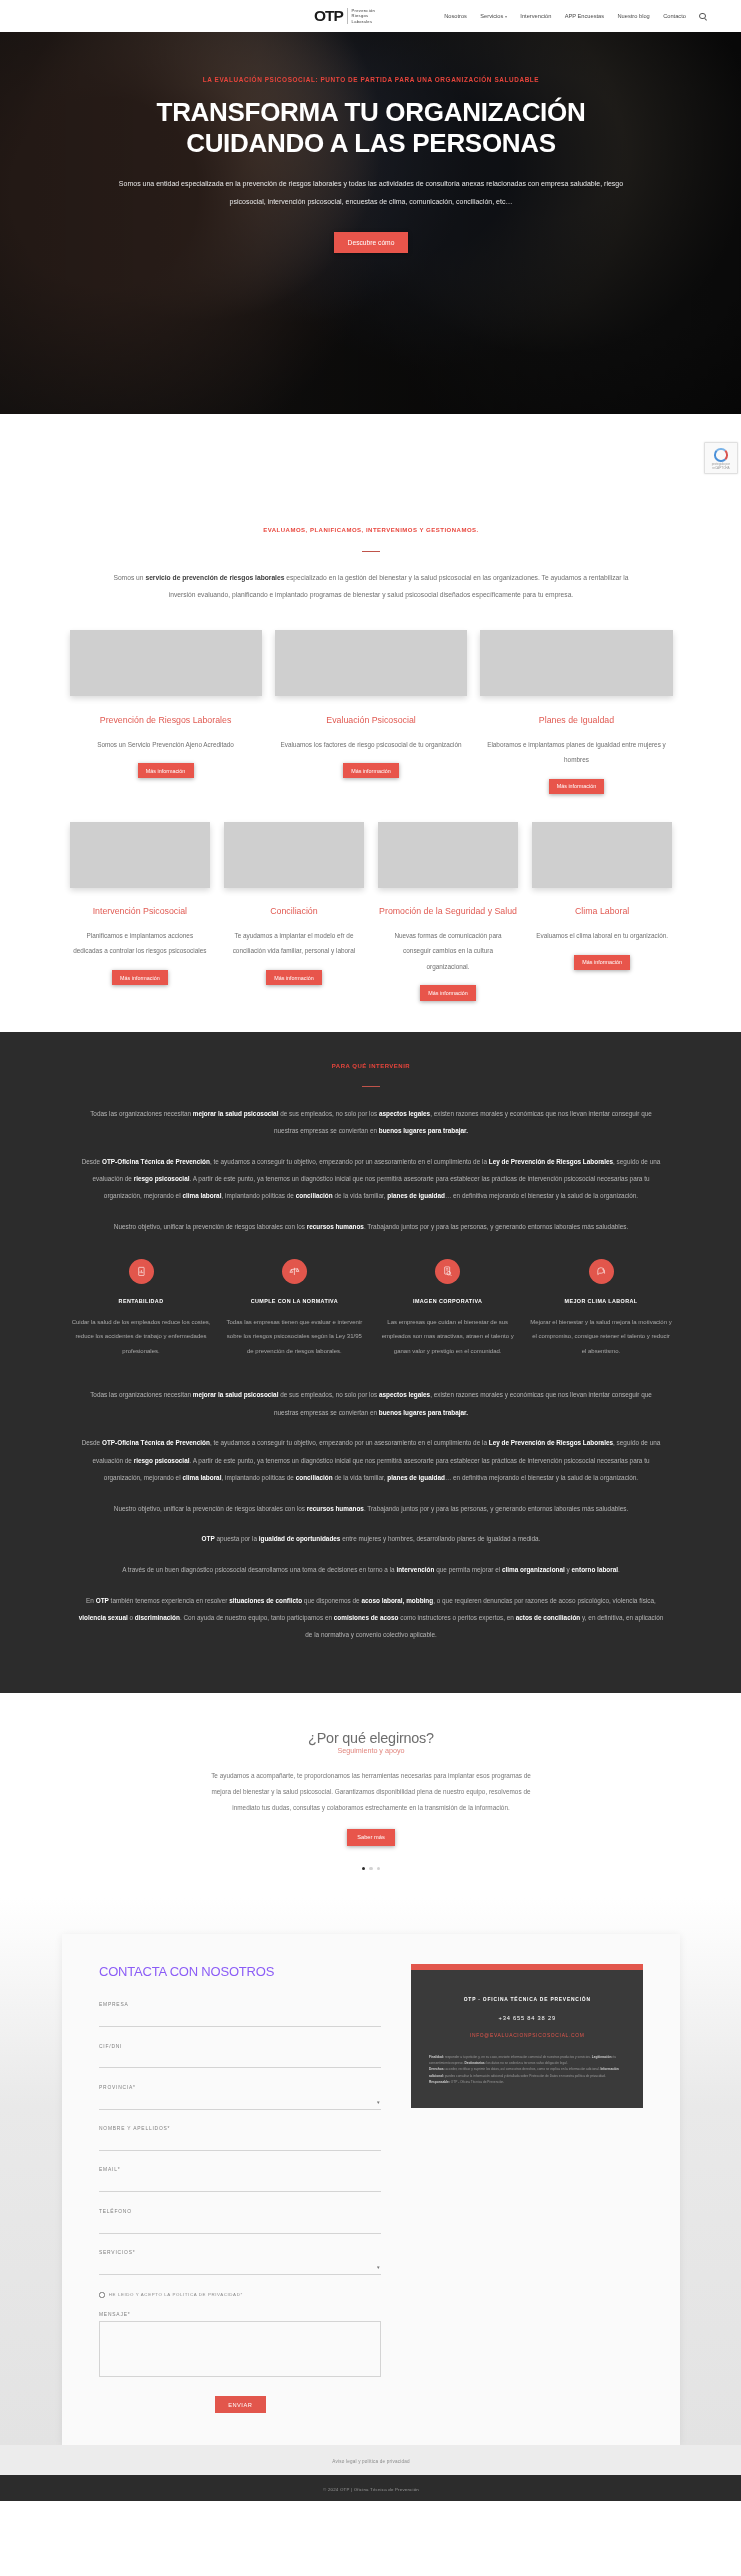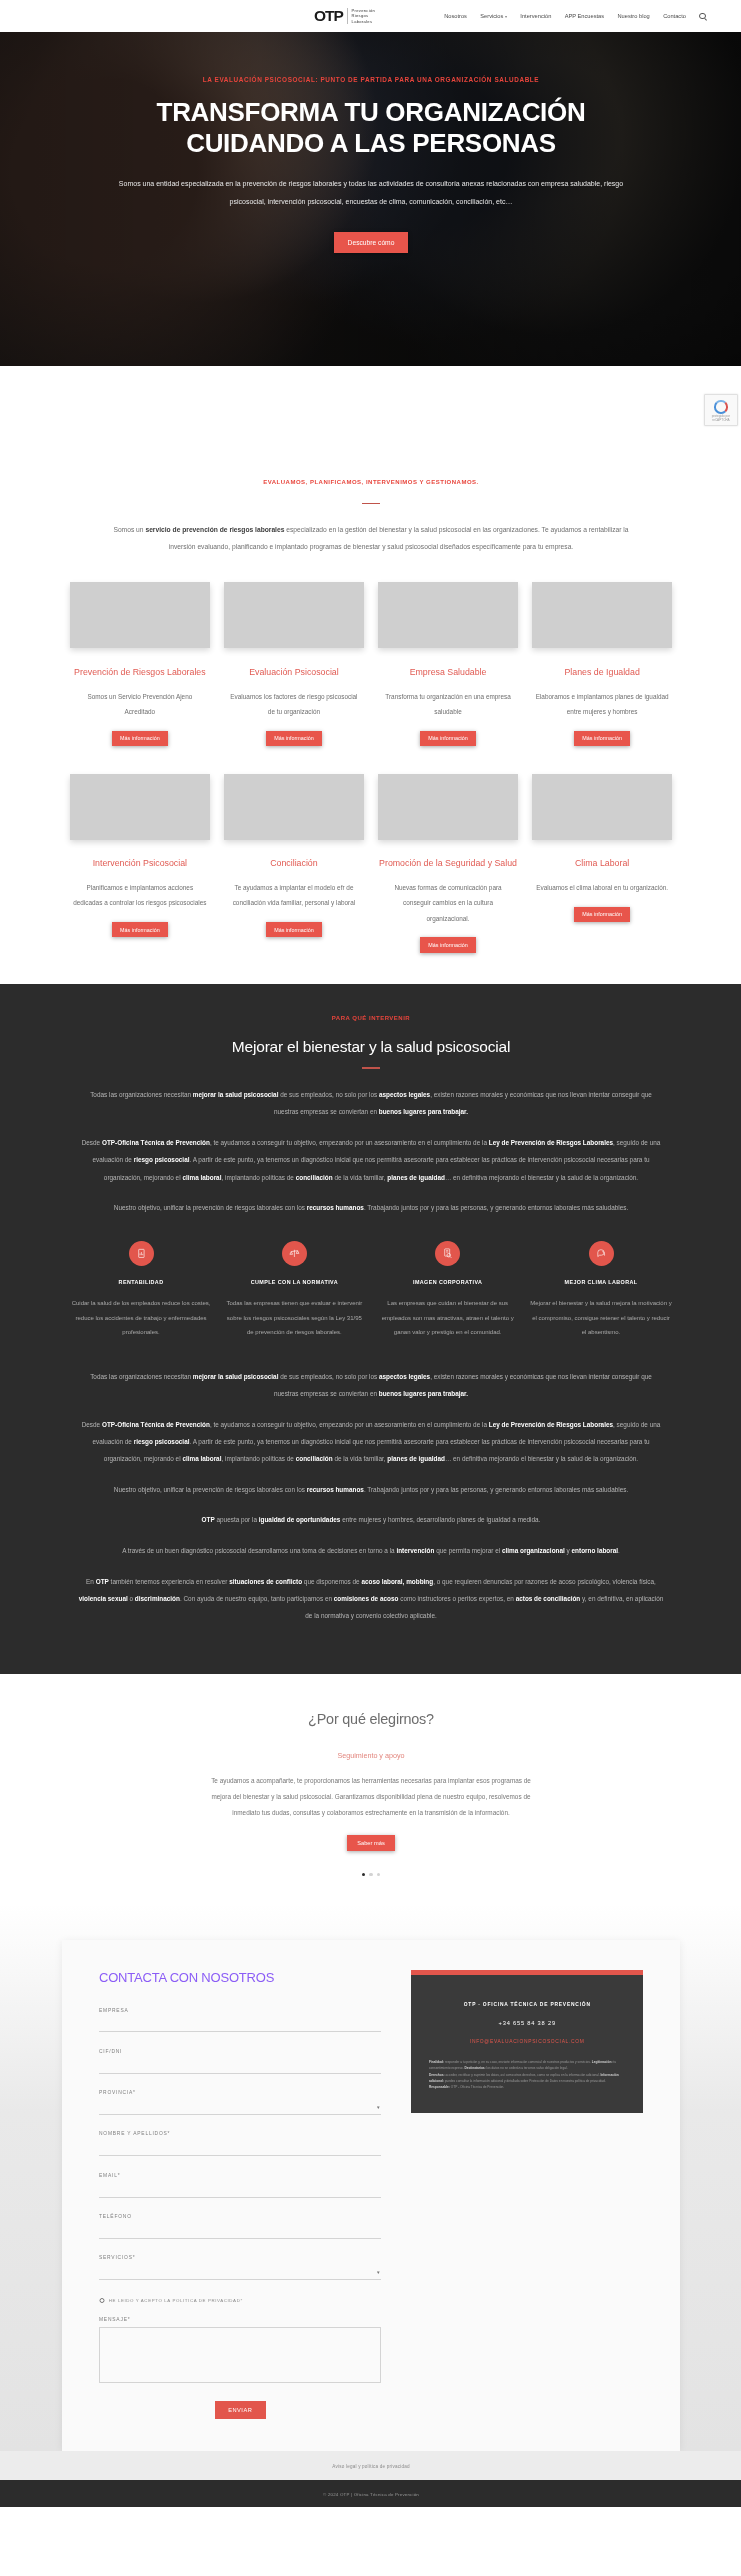--- a/index.html
+++ b/index.html
@@ -13,21 +13,21 @@
   .logo-mark{font-size:15.5px;font-weight:bold;letter-spacing:-1px;color:#1b1b1b;position:relative;line-height:1}
   .logo-sep{width:0.5px;height:15.5px;background:#bbb}
   .logo-sub{font-size:4.1px;line-height:1.35;color:#333;letter-spacing:0.3px}
   .nav{display:flex;align-items:center;gap:13.4px}
   .nav a{font-size:5.7px;color:#4a4a4a;text-decoration:none;white-space:nowrap}
   .caret{font-size:4.1px;margin-left:1.5px;color:#888}
   .search-ic{width:6.7px;height:6.7px;border:0.7px solid #555;border-radius:50%;position:relative;display:inline-block}
   .search-ic::after{content:"";position:absolute;width:0.7px;height:2.6px;background:#555;right:-0.5px;bottom:-2.1px;transform:rotate(-45deg)}
 
   
-  .hero{position:relative;height:334px;overflow:hidden;background:#151515}
+  .hero{position:relative;height:382px;overflow:hidden;background:#151515}
   .hero-bg{position:absolute;inset:0;
     background:
       radial-gradient(circle at 14% 42%, #5a4036 0 14%, transparent 42%),
       radial-gradient(circle at 27% 28%, #c9a68e 0 9%, transparent 30%),
       radial-gradient(circle at 40% 30%, #3b4152 0 12%, transparent 34%),
       radial-gradient(circle at 58% 36%, #2a2f3a 0 16%, transparent 40%),
       radial-gradient(circle at 74% 30%, #6a6257 0 12%, transparent 34%),
       radial-gradient(circle at 88% 46%, #2b2b2b 0 18%, transparent 44%),
       linear-gradient(100deg,#2e2a28 0%,#1d1b1a 45%,#121212 100%);
   }
@@ -83,21 +83,21 @@
   .dark .body p{margin-bottom:13.4px}
   .feat{display:flex;width:603px;margin:24px auto 4.1px;gap:10.3px}
   .feat .col{flex:1;text-align:center}
   .circ{width:25px;height:25px;border-radius:50%;background:#e2564c;margin:0 auto 13.4px;display:flex;align-items:center;justify-content:center}
   .circ svg{width:10.8px;height:10.8px;fill:none;stroke:#fff;stroke-width:1.4}
   .feat h5{color:#fff;font-size:5.4px;font-weight:bold;letter-spacing:0.4px;text-transform:uppercase;margin-bottom:11.3px}
   .feat p{color:#a9a9a9;font-size:6px;line-height:2.4}
 
   
   .why{background:#fff;padding:37px 0 28px;text-align:center}
-  .why .h2{font-size:14.4px;margin-bottom:24px}
+  .why .h2{font-size:14.4px;}
   .slide-t{color:#e2867e;font-size:7.2px;margin-bottom:13px}
   .slide-b{font-size:6.4px;line-height:2.5;color:#777;max-width:330px;margin:0 auto 13.4px}
   .dots{display:flex;gap:4.1px;justify-content:center;margin-top:21.6px}
   .dot{width:3.1px;height:3.1px;border-radius:50%;background:#d3d3d3}
   .dot.on{background:#2d2d2d}
 
   
   .contact-wrap{background:linear-gradient(180deg,#ffffff 0%,#e9e9e9 38%,#e3e3e3 100%);padding:36px 0 0}
   .contact-card{width:618px;margin:0 auto;background:#fafafa;box-shadow:0 0.5px 8.2px rgba(0,0,0,.07);padding:30px 37px 32px;display:flex;gap:30px}
   .form-col{flex:1.22}
@@ -184,26 +184,20 @@
       <p>Somos un Servicio Prevención Ajeno Acreditado</p>
       <a class="btn-red" href="#">Más información</a>
     </div>
     <div class="card">
       <div class="thumb t2"></div>
       <h4>Evaluación Psicosocial</h4>
       <p>Evaluamos los factores de riesgo psicosocial de tu organización</p>
       <a class="btn-red" href="#">Más información</a>
     </div>
     <div class="card">
-      <div class="thumb t3"></div>
-      <h4>Empresa Saludable</h4>
-      <p>Transforma tu organización en una empresa saludable</p>
-      <a class="btn-red" href="#">Más información</a>
-    </div>
-    <div class="card">
       <div class="thumb t4"></div>
       <h4>Planes de Igualdad</h4>
       <p>Elaboramos e implantamos planes de igualdad entre mujeres y hombres</p>
       <a class="btn-red" href="#">Más información</a>
     </div>
   </div>
 
   <div class="cards" style="margin-top:28px">
     <div class="card">
       <div class="thumb t5"></div>
@@ -227,21 +221,20 @@
       <div class="thumb t8"></div>
       <h4>Clima Laboral</h4>
       <p>Evaluamos el clima laboral en tu organización.</p>
       <a class="btn-red" href="#">Más información</a>
     </div>
   </div>
 </div>
 
 <div class="dark">
   <div class="kicker">PARA QUÉ INTERVENIR</div>
-  <h2 class="h2">Mejorar el bienestar y la salud psicosocial</h2>
   <div class="rule"></div>
   <div class="body">
       <p>Todas las organizaciones necesitan <b>mejorar la salud psicosocial</b> de sus empleados, no solo por los <b>aspectos legales</b>, existen razones morales y económicas que nos llevan intentar conseguir que nuestras empresas se conviertan en <b>buenos lugares para trabajar.</b></p>
       <p>Desde <b>OTP-Oficina Técnica de Prevención</b>, te ayudamos a conseguir tu objetivo, empezando por un asesoramiento en el cumplimiento de la <b>Ley de Prevención de Riesgos Laborales</b>, seguido de una evaluación de <b>riesgo psicosocial</b>. A partir de este punto, ya tenemos un diagnóstico inicial que nos permitirá asesorarte para establecer las prácticas de intervención psicosocial necesarias para tu organización, mejorando el <b>clima laboral</b>, implantando políticas de <b>conciliación</b> de la vida familiar, <b>planes de igualdad</b>… en definitiva mejorando el bienestar y la salud de la organización.</p>
       <p>Nuestro objetivo, unificar la prevención de riesgos laborales con los <b>recursos humanos</b>. Trabajando juntos por y para las personas, y generando entornos laborales más saludables.</p>
     </div>
 
   <div class="feat">
     <div class="col">
       <div class="circ">

